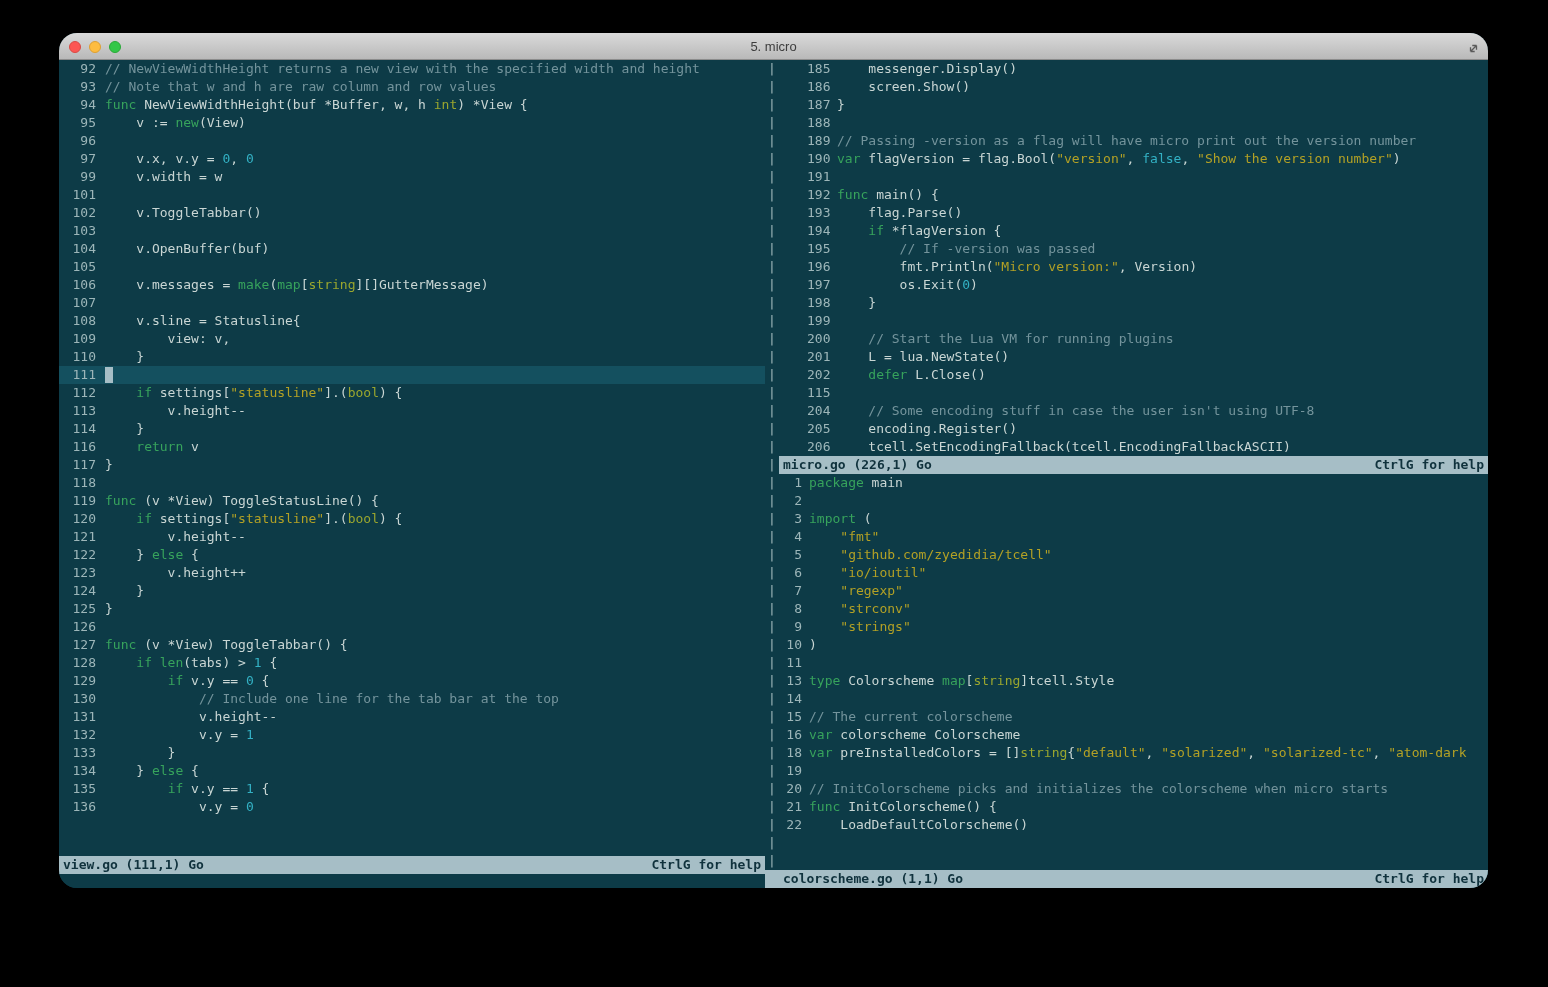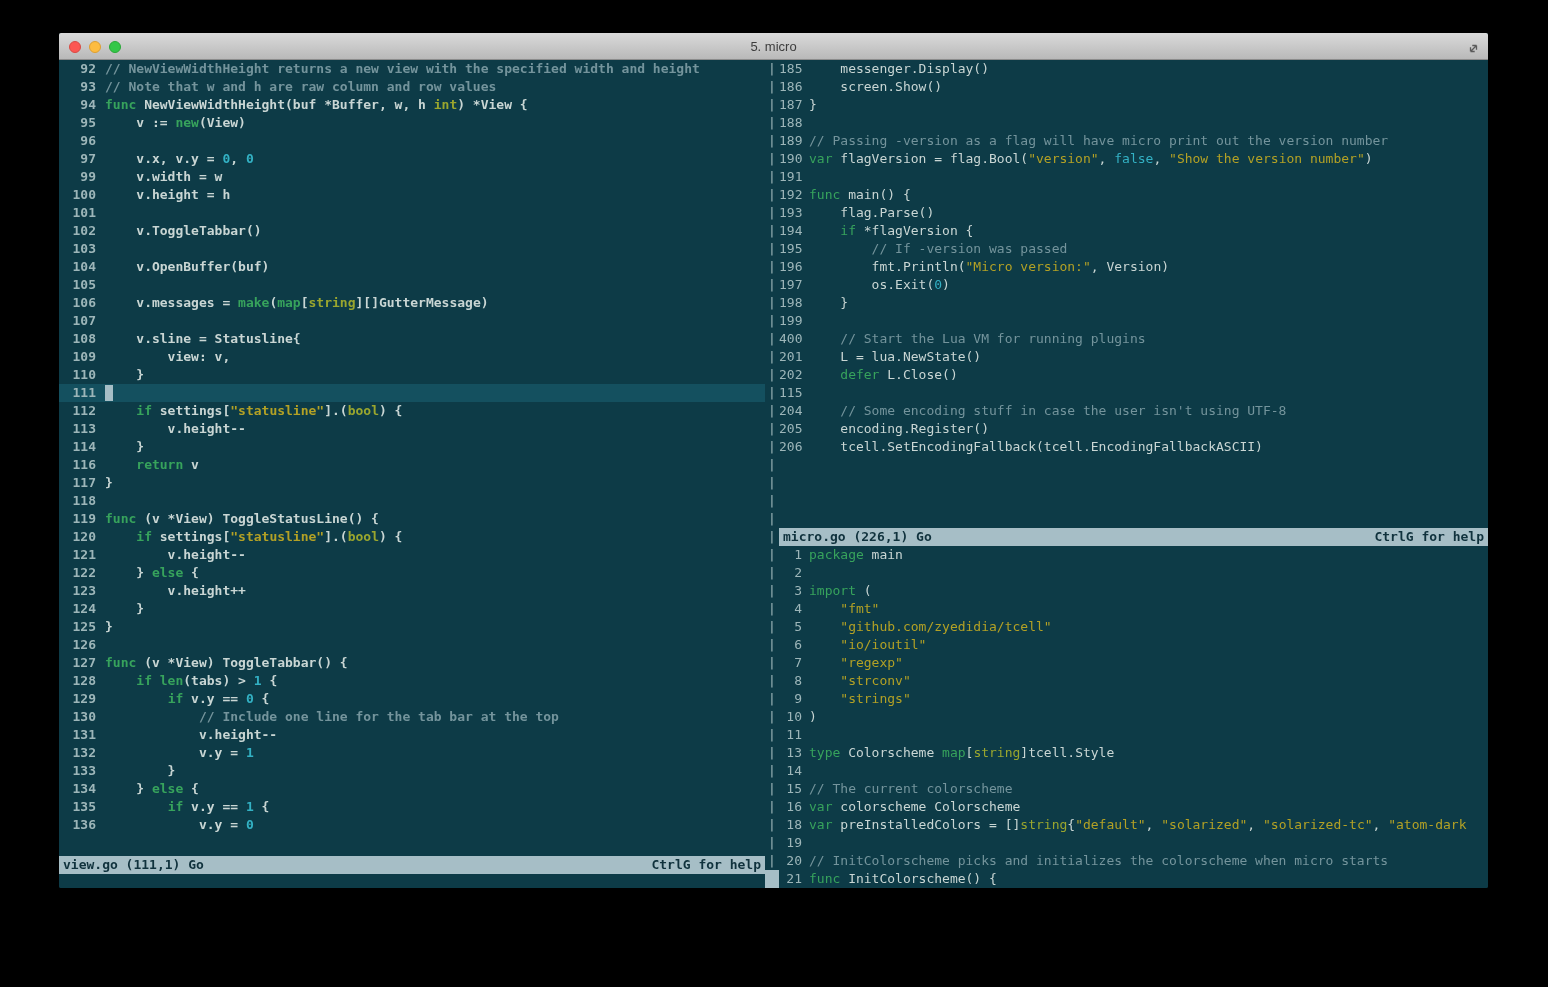--- a/index.html
+++ b/index.html
@@ -3,21 +3,21 @@
 <meta charset="utf-8">
 <style>
   * { margin:0; padding:0; box-sizing:border-box; }
   html,body { background:#000; }
   body {
     width:1548px; height:987px; position:relative; overflow:hidden;
     font-family:"DejaVu Sans Mono", monospace;
   }
   .window {
     position:absolute; left:59px; top:33px; width:1429px; height:855px;
-    border-radius:2px; overflow:hidden;
+    border-radius:18px; overflow:hidden;
     box-shadow:0 18px 50px rgba(0,0,0,0.75);
     display:flex; flex-direction:column;
     background:var(--bg,#0d3b47);
   }
   .titlebar {
     flex:0 0 27px; height:27px;
     background:linear-gradient(#dadada,#b9b9b9);
     border-bottom:1px solid #8c8c8c;
     position:relative; display:flex; align-items:center; justify-content:center;
   }
@@ -33,22 +33,22 @@
     flex:1; display:flex; background:var(--bg,#0d3b47);
     font-size:13px; line-height:18px; color:var(--fg,#c9d6d4);
   }
   .col-left  { width:706px; flex:0 0 706px; display:flex; flex-direction:column; }
   .divider   { width:14px; flex:0 0 14px; display:flex; flex-direction:column; text-align:center; color:var(--ln,#9db6b9); }
   .divider .pipe { height:18px; line-height:18px; display:block; }
   .divider .dcap { height:18px; display:block; background:var(--sbg,#a6bec6); }
   .col-right { flex:1; display:flex; flex-direction:column; overflow:hidden; }
 
   .codearea { overflow:hidden; }
-  #pane-left { height:796px;font-weight:bold; }
-  #pane-right-top { height:468px; }
+  #pane-left { height:796px; }
+  #pane-right-top { height:396px;margin-left:28px; }
   #pane-right-bottom { height:396px; }
 
   .row { height:18px; display:flex; }
   .row.current { background:var(--cur,#14505f); }
   .ln {
     flex:0 0 46px; width:46px; text-align:right; padding-right:9px;
     color:var(--ln,#9db6b9); white-space:pre;
   }
   .col-right .ln { flex:0 0 30px; width:30px; padding-right:7px; }
   .code { flex:1; overflow:hidden; white-space:pre; }
@@ -115,24 +115,20 @@
           </div>
           <div class="row">
             <span class="ln">97</span>
             <span class="code"><span class="t-pl">    v.x, v.y = </span><span class="t-nu">0</span><span class="t-pl">, </span><span class="t-nu">0</span></span>
           </div>
           <div class="row">
             <span class="ln">99</span>
             <span class="code"><span class="t-pl">    v.width = w</span></span>
           </div>
           <div class="row">
-            <span class="ln">100</span>
-            <span class="code"><span class="t-pl">    v.height = h</span></span>
-          </div>
-          <div class="row">
             <span class="ln">101</span>
             <span class="code"></span>
           </div>
           <div class="row">
             <span class="ln">102</span>
             <span class="code"><span class="t-pl">    v.ToggleTabbar()</span></span>
           </div>
           <div class="row">
             <span class="ln">103</span>
             <span class="code"></span>
@@ -377,21 +373,21 @@
           </div>
           <div class="row">
             <span class="ln">198</span>
             <span class="code"><span class="t-pl">    }</span></span>
           </div>
           <div class="row">
             <span class="ln">199</span>
             <span class="code"></span>
           </div>
           <div class="row">
-            <span class="ln">400</span>
+            <span class="ln">200</span>
             <span class="code"><span class="t-com">    // Start the Lua VM for running plugins</span></span>
           </div>
           <div class="row">
             <span class="ln">201</span>
             <span class="code"><span class="t-pl">    L = lua.NewState()</span></span>
           </div>
           <div class="row">
             <span class="ln">202</span>
             <span class="code"><span class="t-pl">    </span><span class="t-kw">defer</span><span class="t-pl"> L.Close()</span></span>
           </div>

